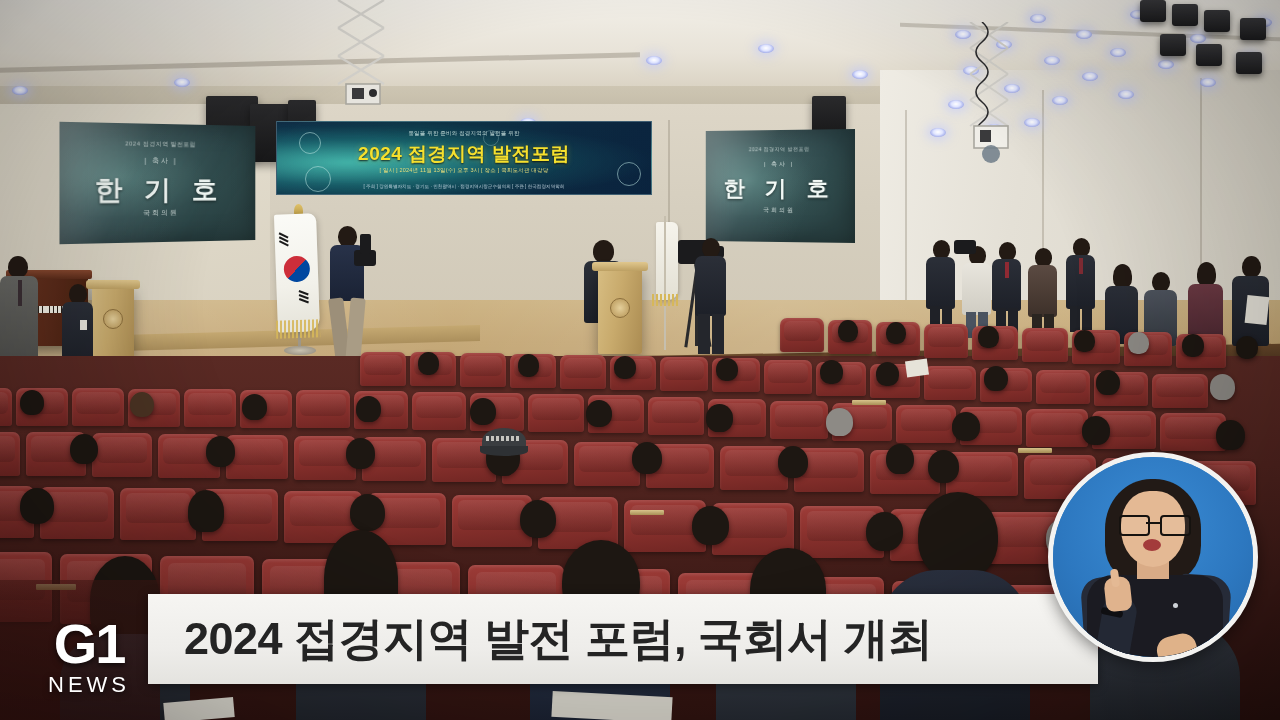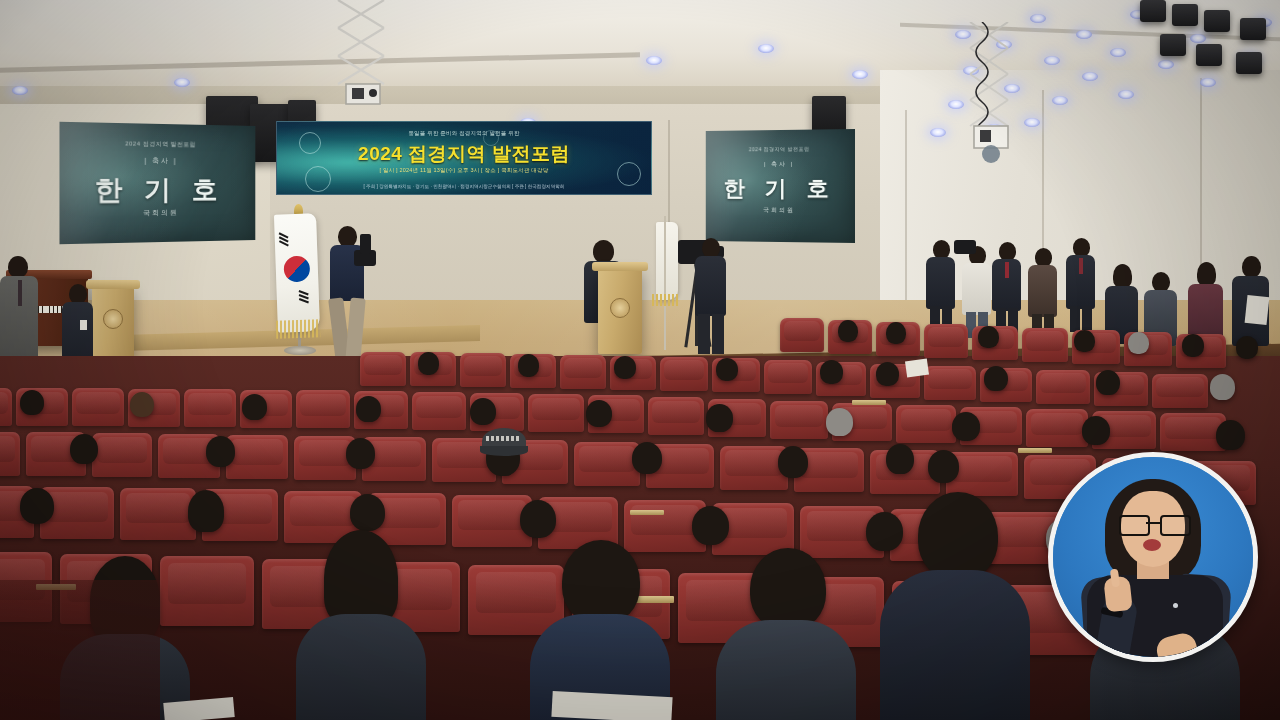--- a/index.html
+++ b/index.html
@@ -931,16 +931,23 @@
     <div class="si-arm"></div>
     <div class="si-watch"></div>
     <div class="si-hand"></div>
     <div class="si-finger"></div>
     <div class="si-hand2"></div>
   </div>
 
   <div id="lower-third">
     <div id="lt-backplate"></div>
 
-
+    <div id="logo-block">
+      <div id="logo-g1">G1</div>
+      <div id="logo-news">NEWS</div>
+    </div>
+
+    <div id="headline-bar">
+      <div id="headline-text">2024 접경지역 발전 포럼, 국회서 개최</div>
+    </div>
   </div>
 
 </div>
 
 </body></html>

